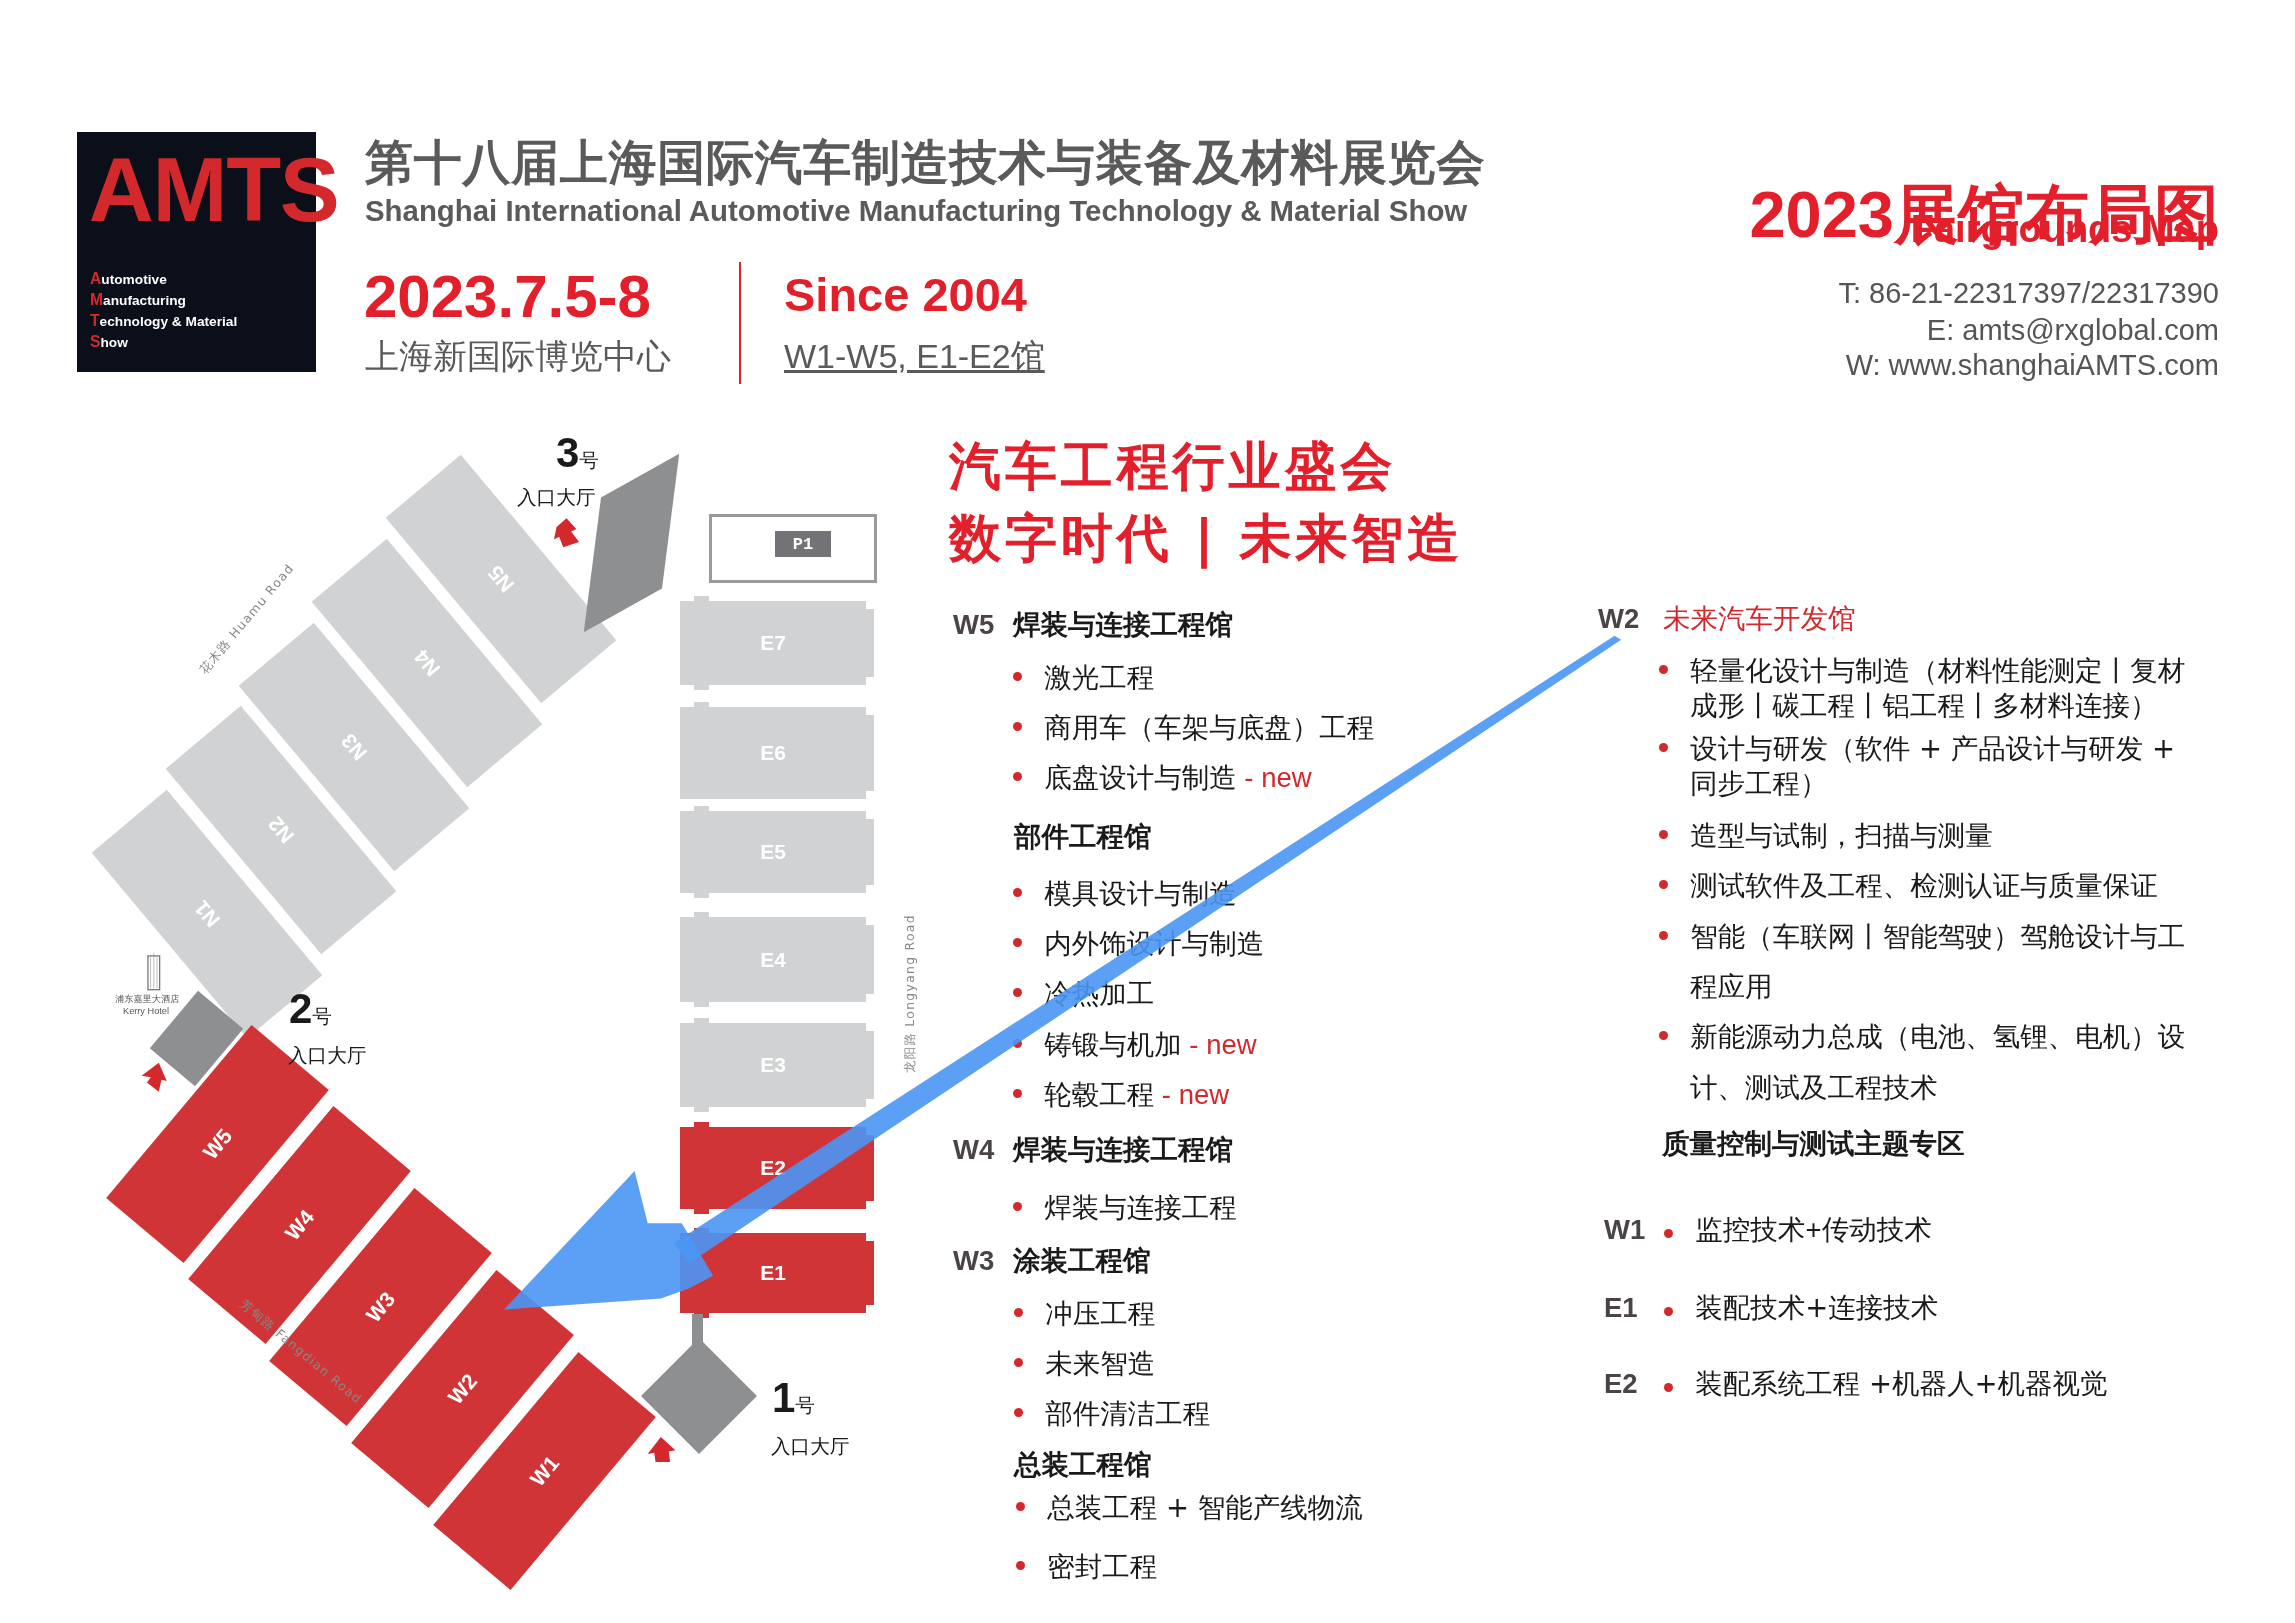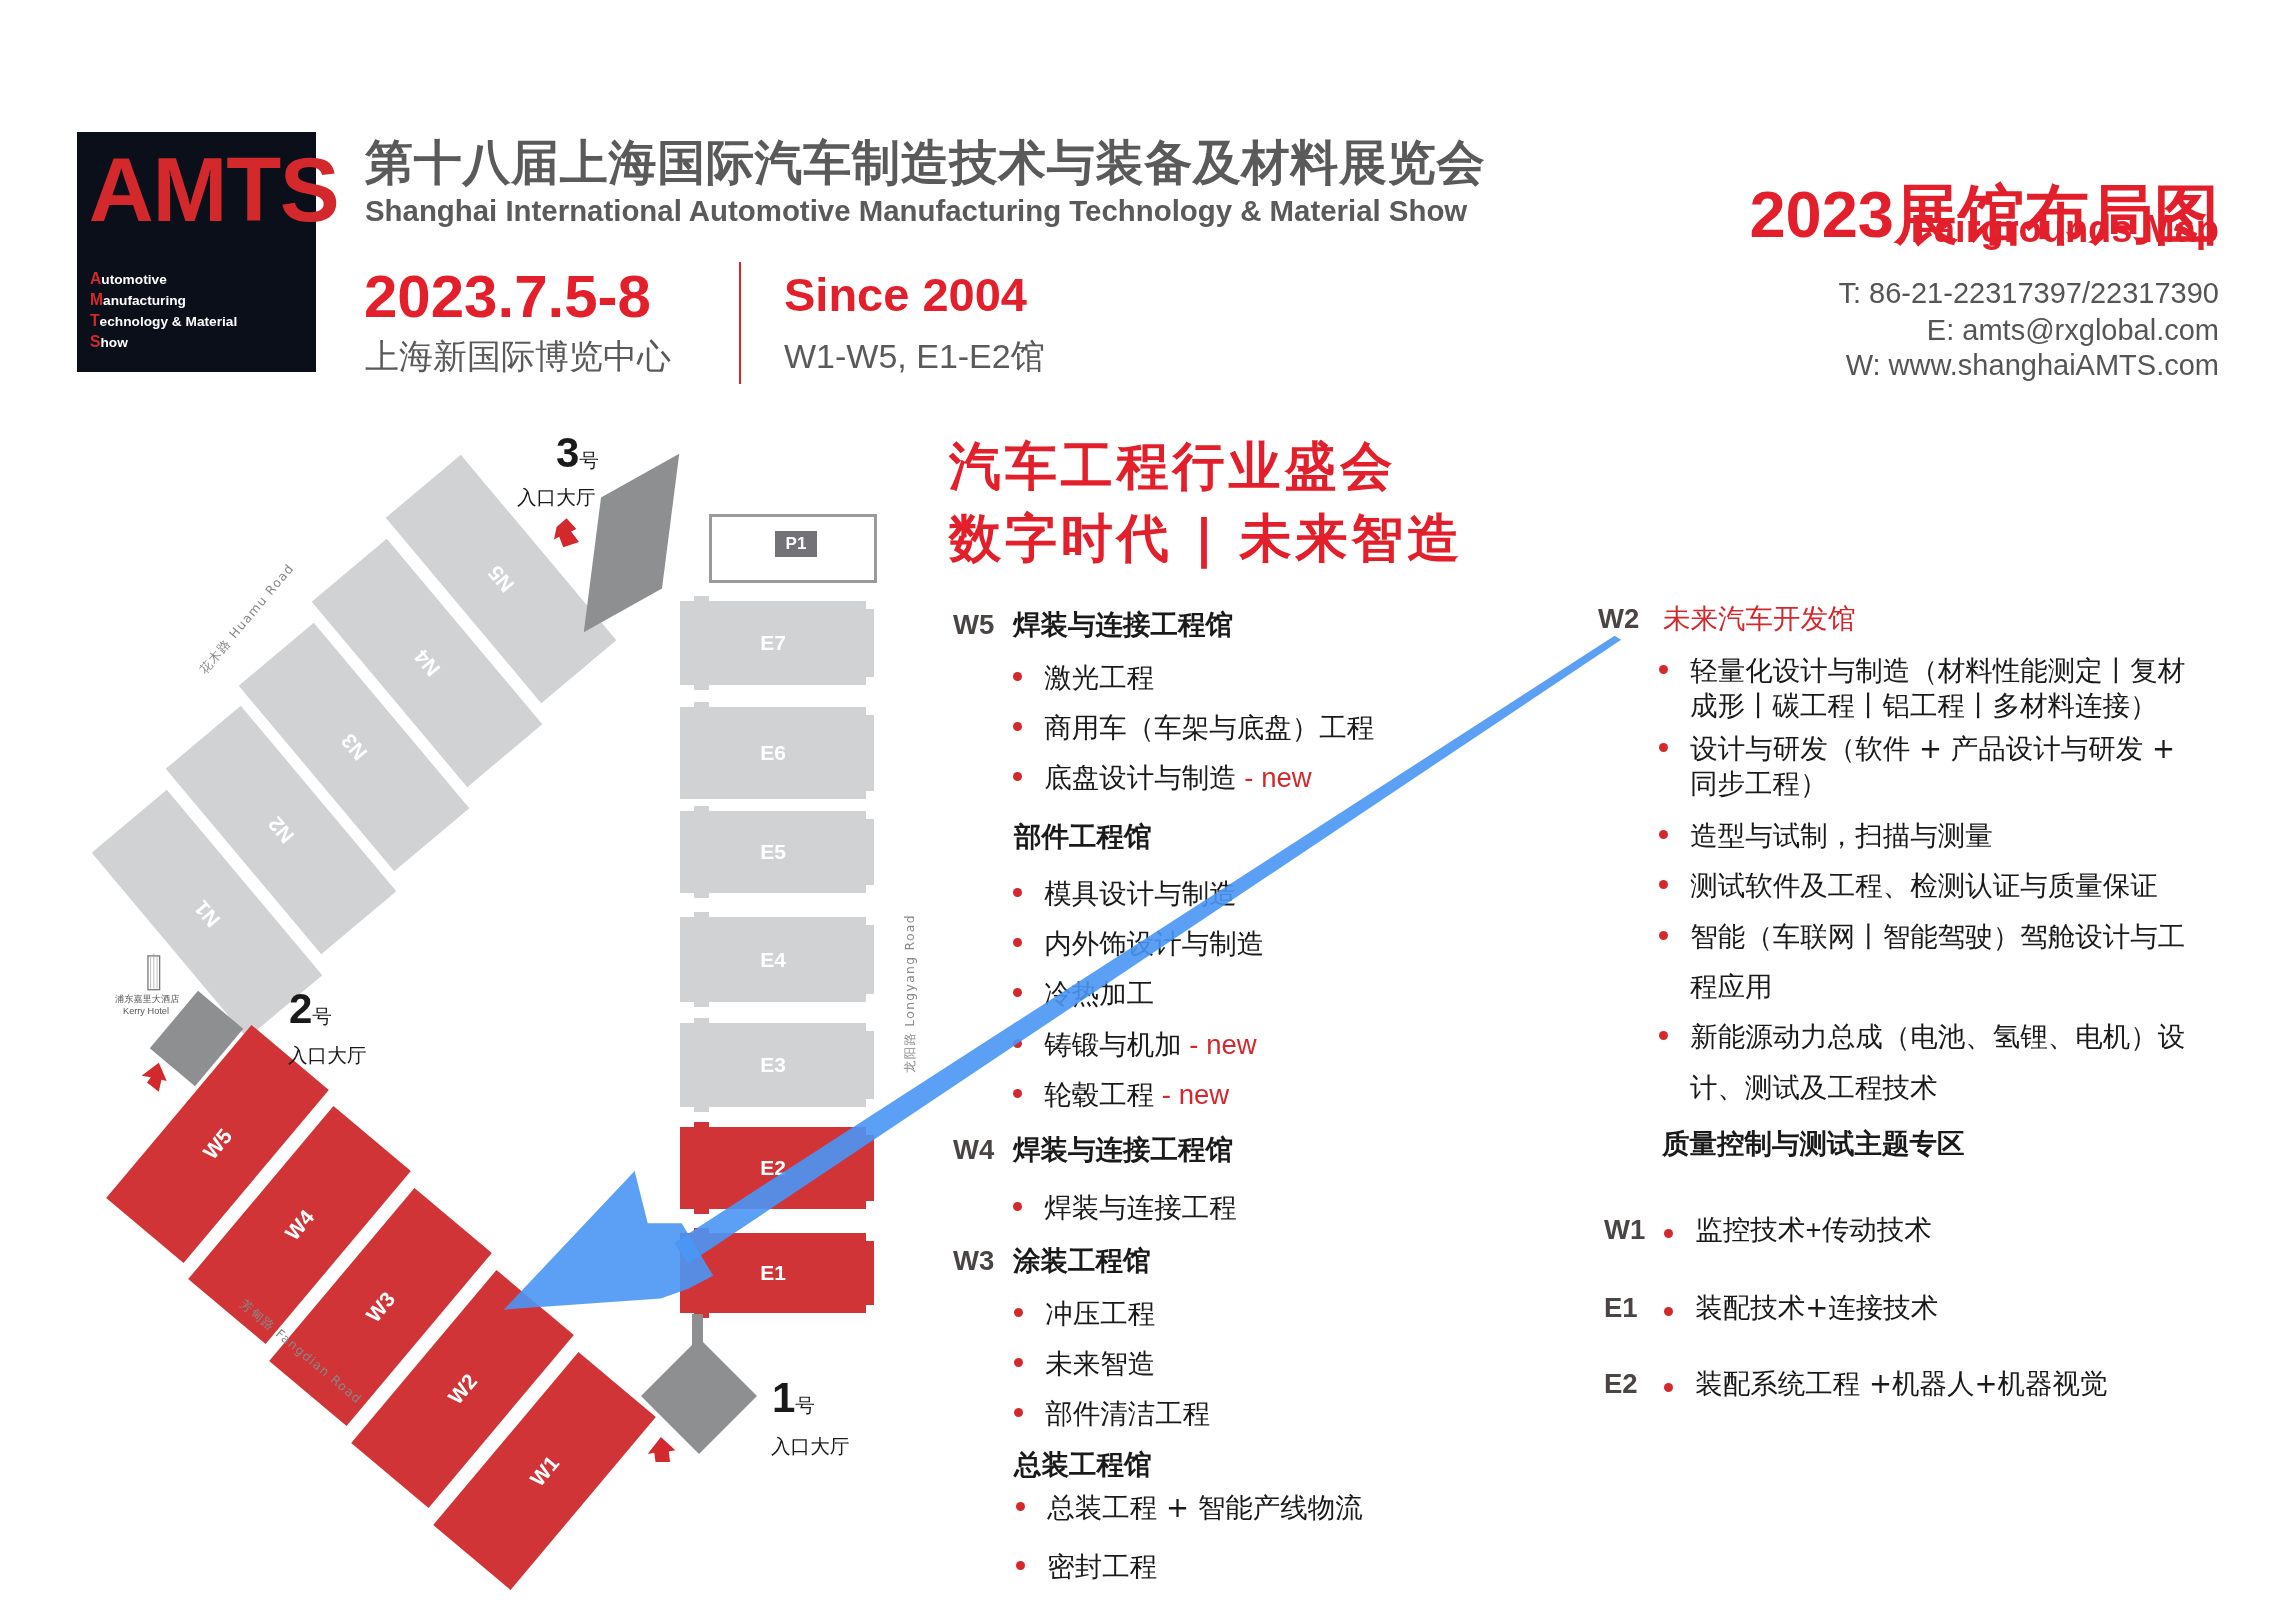--- a/index.html
+++ b/index.html
@@ -14,21 +14,21 @@
   .logo-lines { position:absolute; left:13px; top:137px; font-family:"Liberation Sans", sans-serif;
                 font-weight:bold; color:#ffffff; font-size:13.7px; line-height:20px; }
   .logo-lines .cap { color:#d3282c; font-size:15.7px; }
 
   .title-cn { left:365px; top:131px; font-size:48px; font-weight:bold; color:#5a5a5a; letter-spacing:0.7px; white-space:nowrap; }
   .title-en { left:365px; top:194px; font-family:"Liberation Sans", sans-serif; font-size:29.4px; font-weight:bold; color:#5a5a5a; white-space:nowrap; }
   .date { left:364px; top:262px; font-family:"Liberation Sans", sans-serif; font-size:60px; font-weight:bold; color:#e21f2a; white-space:nowrap; }
   .venue { left:365px; top:334px; font-size:34px; color:#5a5a5a; white-space:nowrap; }
   .vdivider { left:739px; top:262px; width:2px; height:122px; background:#e21f2a; }
   .since { left:784px; top:267px; font-family:"Liberation Sans", sans-serif; font-size:47px; font-weight:bold; color:#e21f2a; white-space:nowrap; }
-  .halls { left:784px; top:334px; font-family:"Liberation Sans", sans-serif; font-size:34px; color:#5a5a5a; white-space:nowrap; }
+  .halls { left:784px; top:334px; font-family:"Liberation Sans", sans-serif; font-size:34px; color:#5a5a5a; white-space:nowrap;text-decoration:underline; }
 
   .map-title { right:76px; top:131px; font-family:"Liberation Sans", sans-serif; font-size:65px; font-weight:bold; color:#e21f2a; white-space:nowrap; text-align:right;margin-top:40px; }
   .map-title-en { right:76px; top:208px; font-family:"Liberation Sans", sans-serif; font-size:38px; font-weight:bold; color:#e21f2a; white-space:nowrap; text-align:right; }
   .contact { right:76px; font-family:"Liberation Sans", sans-serif; font-size:29px; color:#555555; white-space:nowrap; text-align:right; }
 
   
   .hall { position:absolute; display:flex; align-items:center; justify-content:center;
           font-family:"Liberation Sans", sans-serif; font-weight:bold; color:#ffffff; font-size:21px; }
   .hall.grey { background:#d1d2d4; }
   .hall.red { background:#d03437; }
@@ -40,22 +40,22 @@
   .hall.grey .rside { background:#d1d2d4; }
   .hall.red .rside { background:#d03437; }
 
   .rot { position:absolute; display:flex; align-items:center; justify-content:center;
          font-family:"Liberation Sans", sans-serif; font-weight:bold; color:#ffffff; font-size:21px;
          transform-origin:center center; }
   .rot span { display:inline-block; transform:rotate(-90deg); }
 
   .lobby { position:absolute; background:#8e8f91; }
   .p1 { left:709px; top:514px; width:162px; height:63px; border:3.3px solid #9a9a9a; background:#fff; }
-  .p1-badge { position:absolute; left:63px; top:14.4px; width:42px; height:26px; background:#737377; color:#fff;
-              font-family:Liberation Sans, sans-serif; font-weight:bold; font-size:17px; display:flex; align-items:center; justify-content:center; }
+  .p1-badge { position:absolute; left:63px; top:14.4px; width:56px; height:26px; background:#737377; color:#fff;
+              font-family:Liberation Mono, monospace; font-weight:bold; font-size:17px; display:flex; align-items:center; justify-content:center; }
 
   .entry-num { font-family:"Liberation Sans", sans-serif; font-weight:bold; font-size:42px; color:#1a1a1a; line-height:1; }
   .entry-num small { font-size:19.6px; font-weight:normal; }
   .entry-label { font-size:19.6px; color:#1a1a1a; white-space:nowrap; }
 
   .road { position:absolute; font-size:12.4px; color:#888; white-space:nowrap; letter-spacing:1.3px; }
 
   
   .slogan { left:949px; font-size:52px; font-weight:bold; color:#e21f2a; white-space:nowrap; letter-spacing:3.9px; }
   .sect { position:absolute; white-space:nowrap; }

